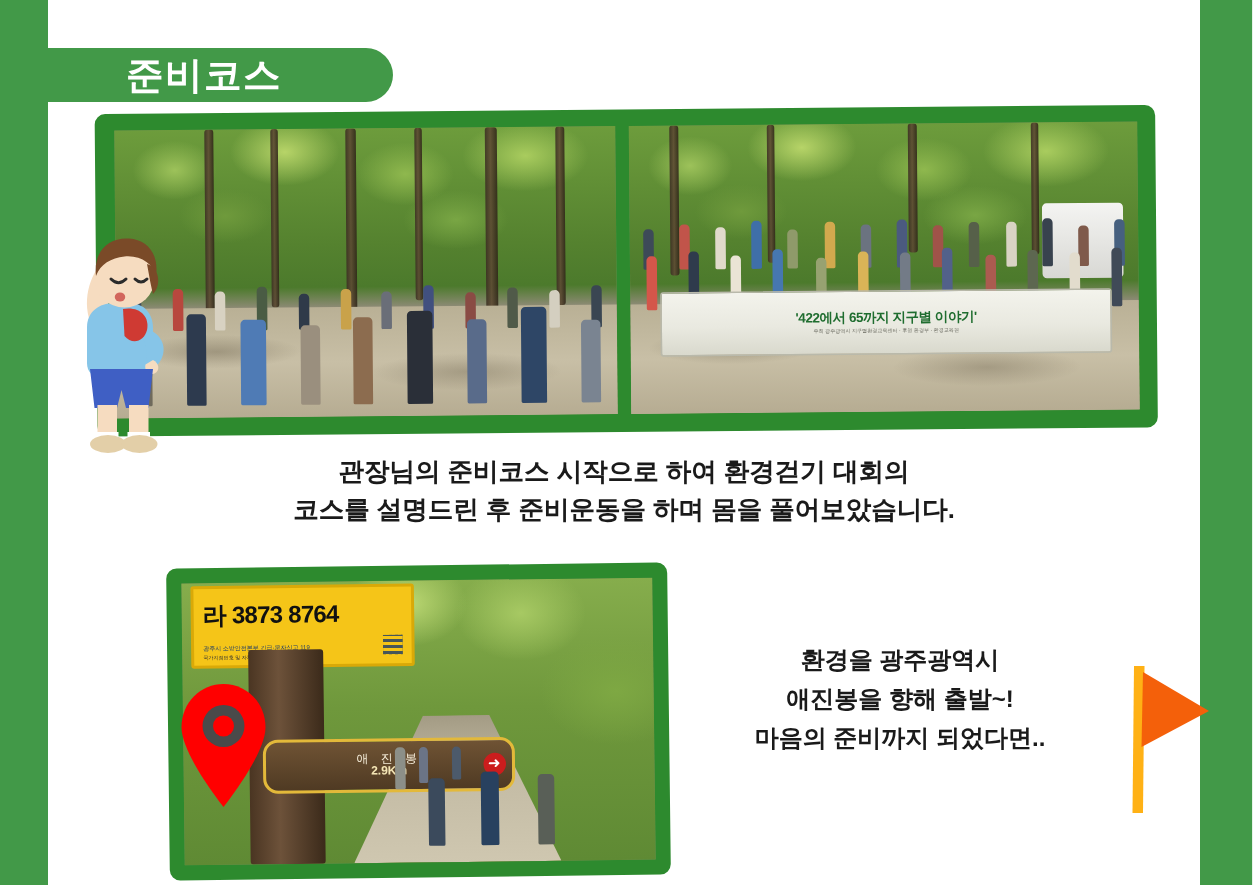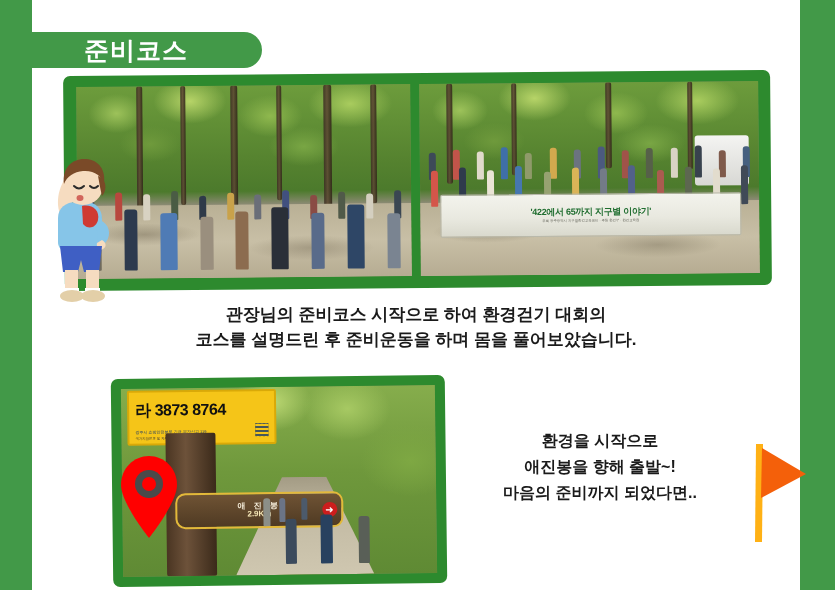--- a/index.html
+++ b/index.html
@@ -258,21 +258,21 @@
     border: 2px solid #e3b93a;
     border-radius: 10px;
     display: flex;
     flex-direction: column;
     align-items: center;
     justify-content: center;
     overflow: hidden;
   }
   .marker-sign .marker-name {
     font-size: 8px;
-    font-weight: bold;
+    font-weight: normal;
     color: #f6eedb;
     letter-spacing: 3px;
     line-height: 1.05;
     white-space: nowrap;
   }
   .marker-sign .marker-dist {
     font-size: 8px;
     font-weight: bold;
     color: #f3e4b4;
     line-height: 1.05;
@@ -505,21 +505,21 @@
 
   <div style="position:absolute;left:118px;top:455px;width:62px;height:84px;">
     <svg viewBox="0 0 62 84" width="62" height="84" xmlns="http://www.w3.org/2000/svg">
       <path d="M31 83 C31 83 59 48 59 30 C59 13 46 1 31 1 C16 1 3 13 3 30 C3 48 31 83 31 83 Z" fill="#FF0000"></path>
       <circle cx="31" cy="29" r="14" fill="#4a4a4a"></circle>
       <circle cx="31" cy="29" r="7" fill="#FF0000"></circle>
     </svg>
   </div>
 
   <div class="caption-right">
-    <div>환경을 시작으로</div>
+    <div>환경을 광주광역시</div>
     <div>애진봉을 향해 출발~!</div>
     <div>마음의 준비까지 되었다면..</div>
   </div>
 
   <div class="flag">
     <svg viewBox="0 0 62 105" width="62" height="105" xmlns="http://www.w3.org/2000/svg">
       <path d="M8 4 L15 4 L14 102 L7 102 Z" fill="#FFB115"></path>
       <path d="M14 8 L58 34 L13 58 Z" fill="#F4600A"></path>
     </svg>
   </div>

